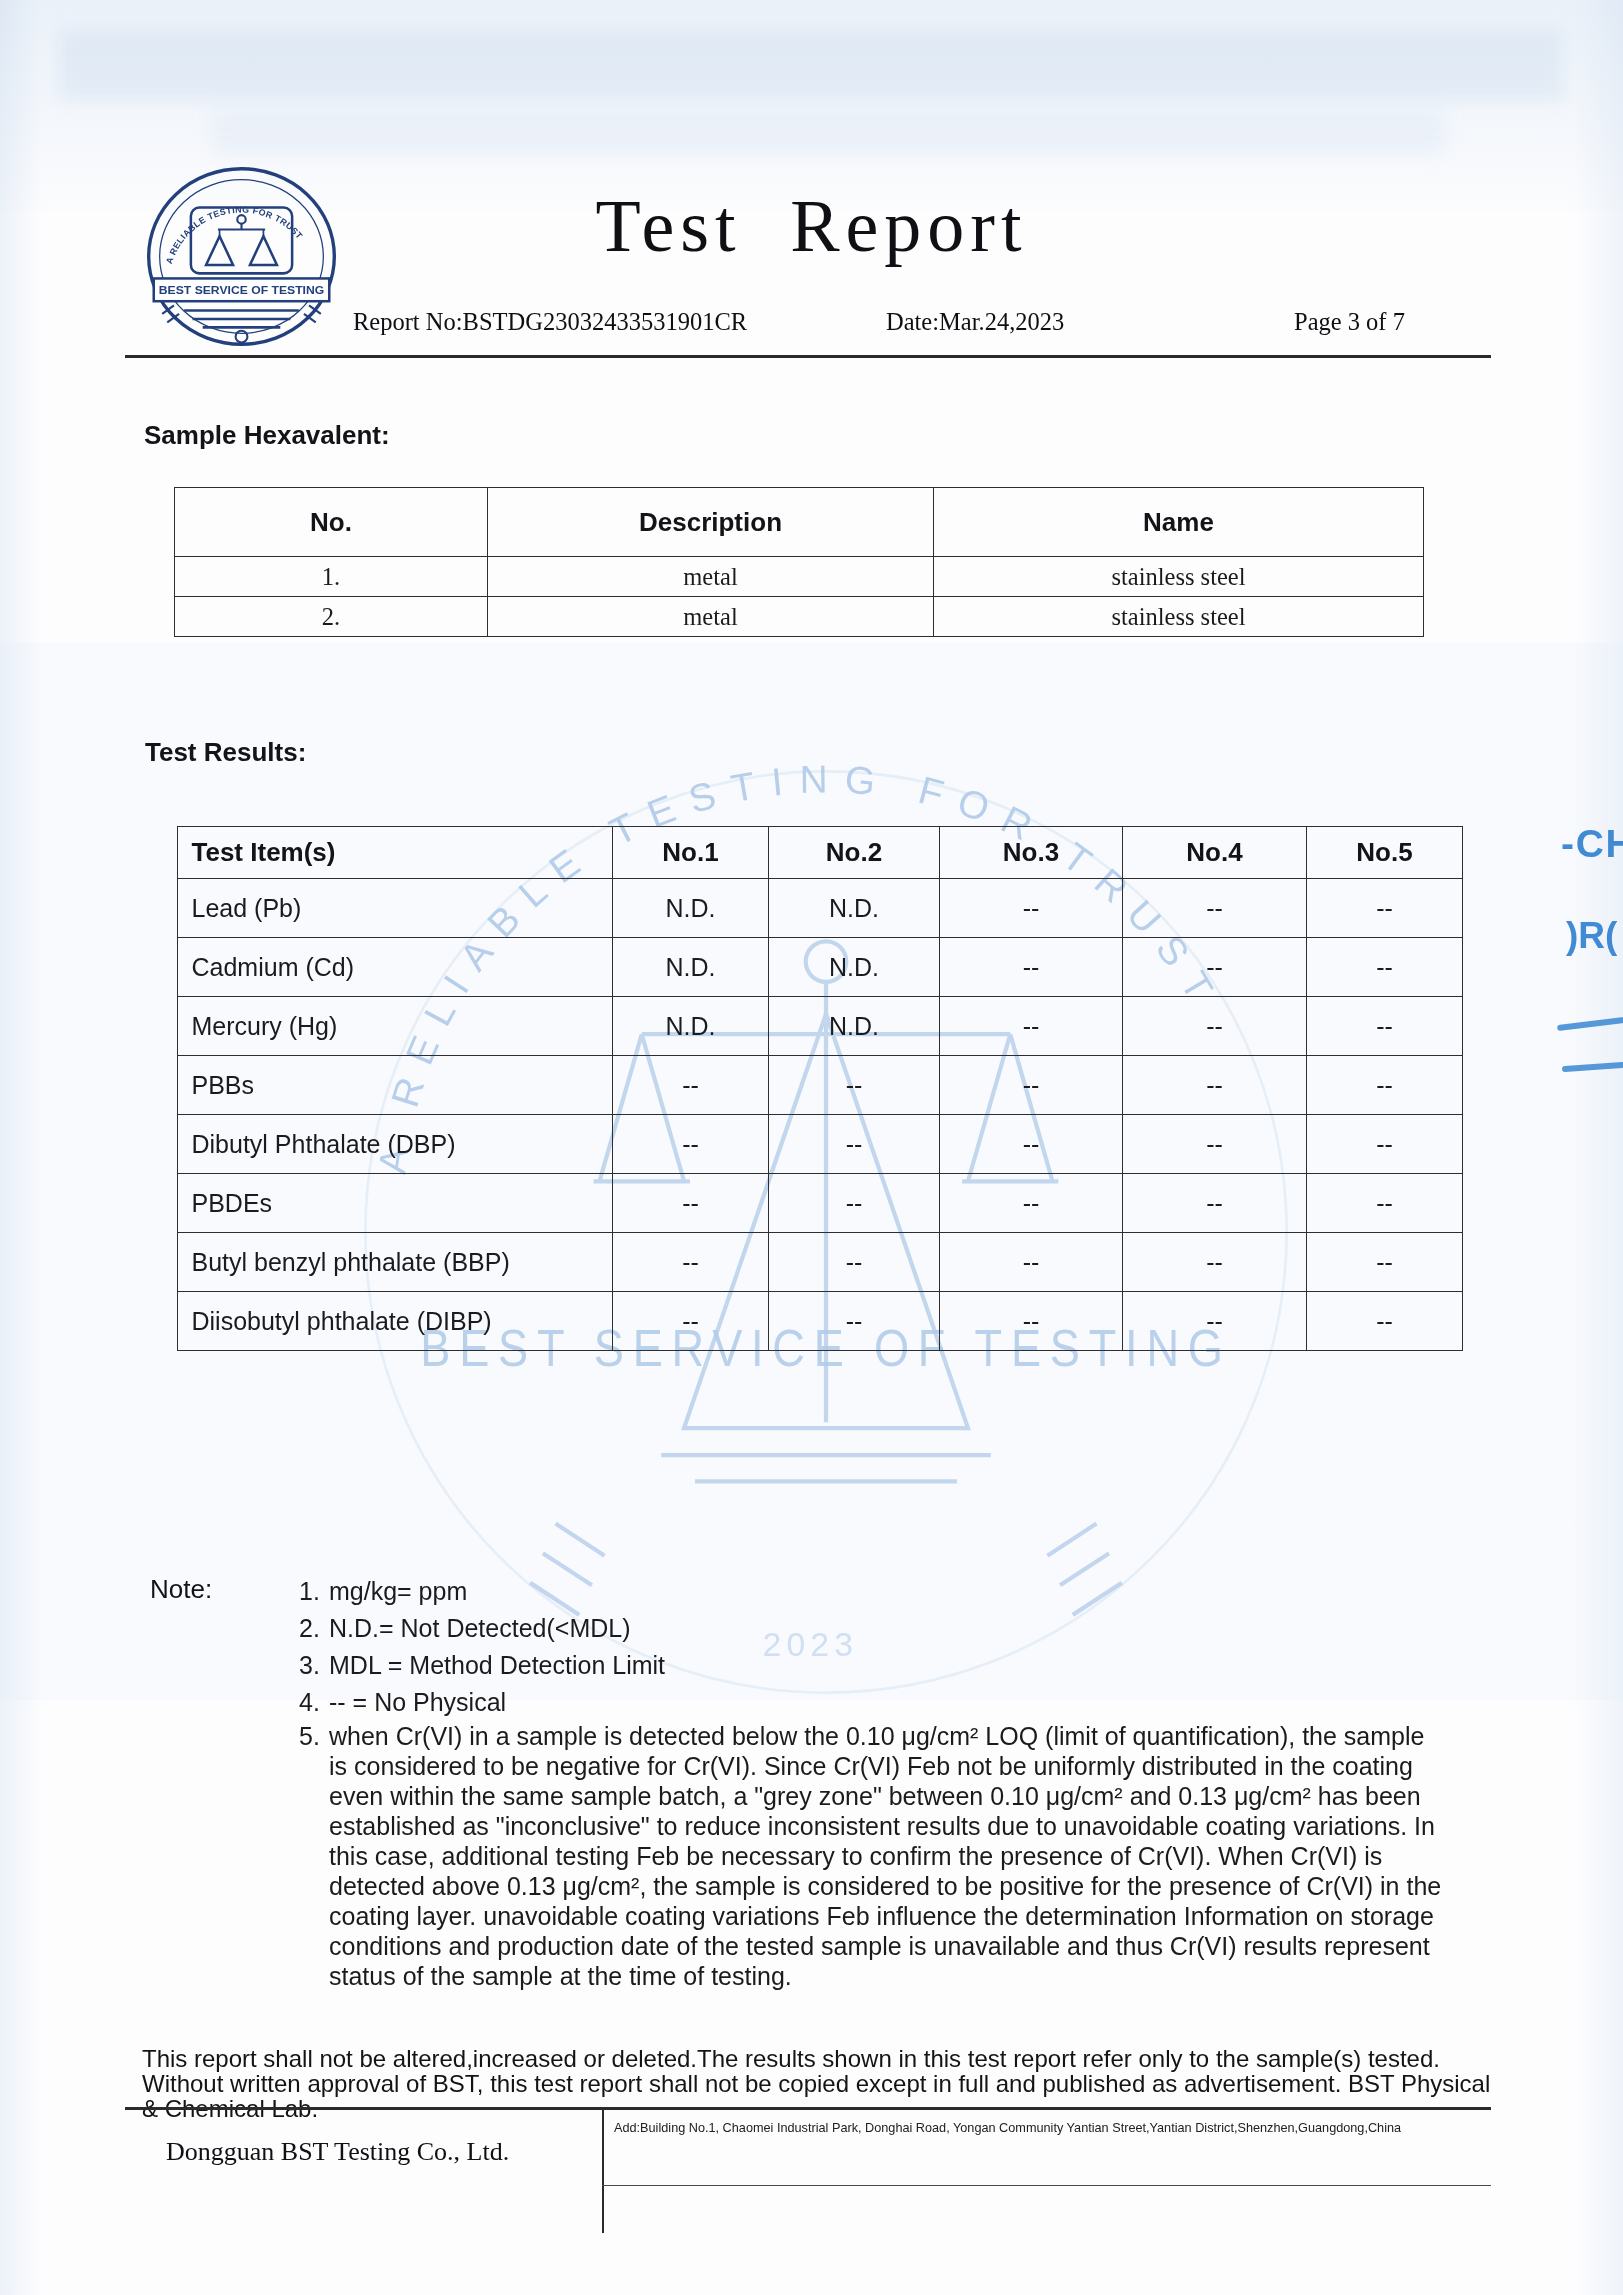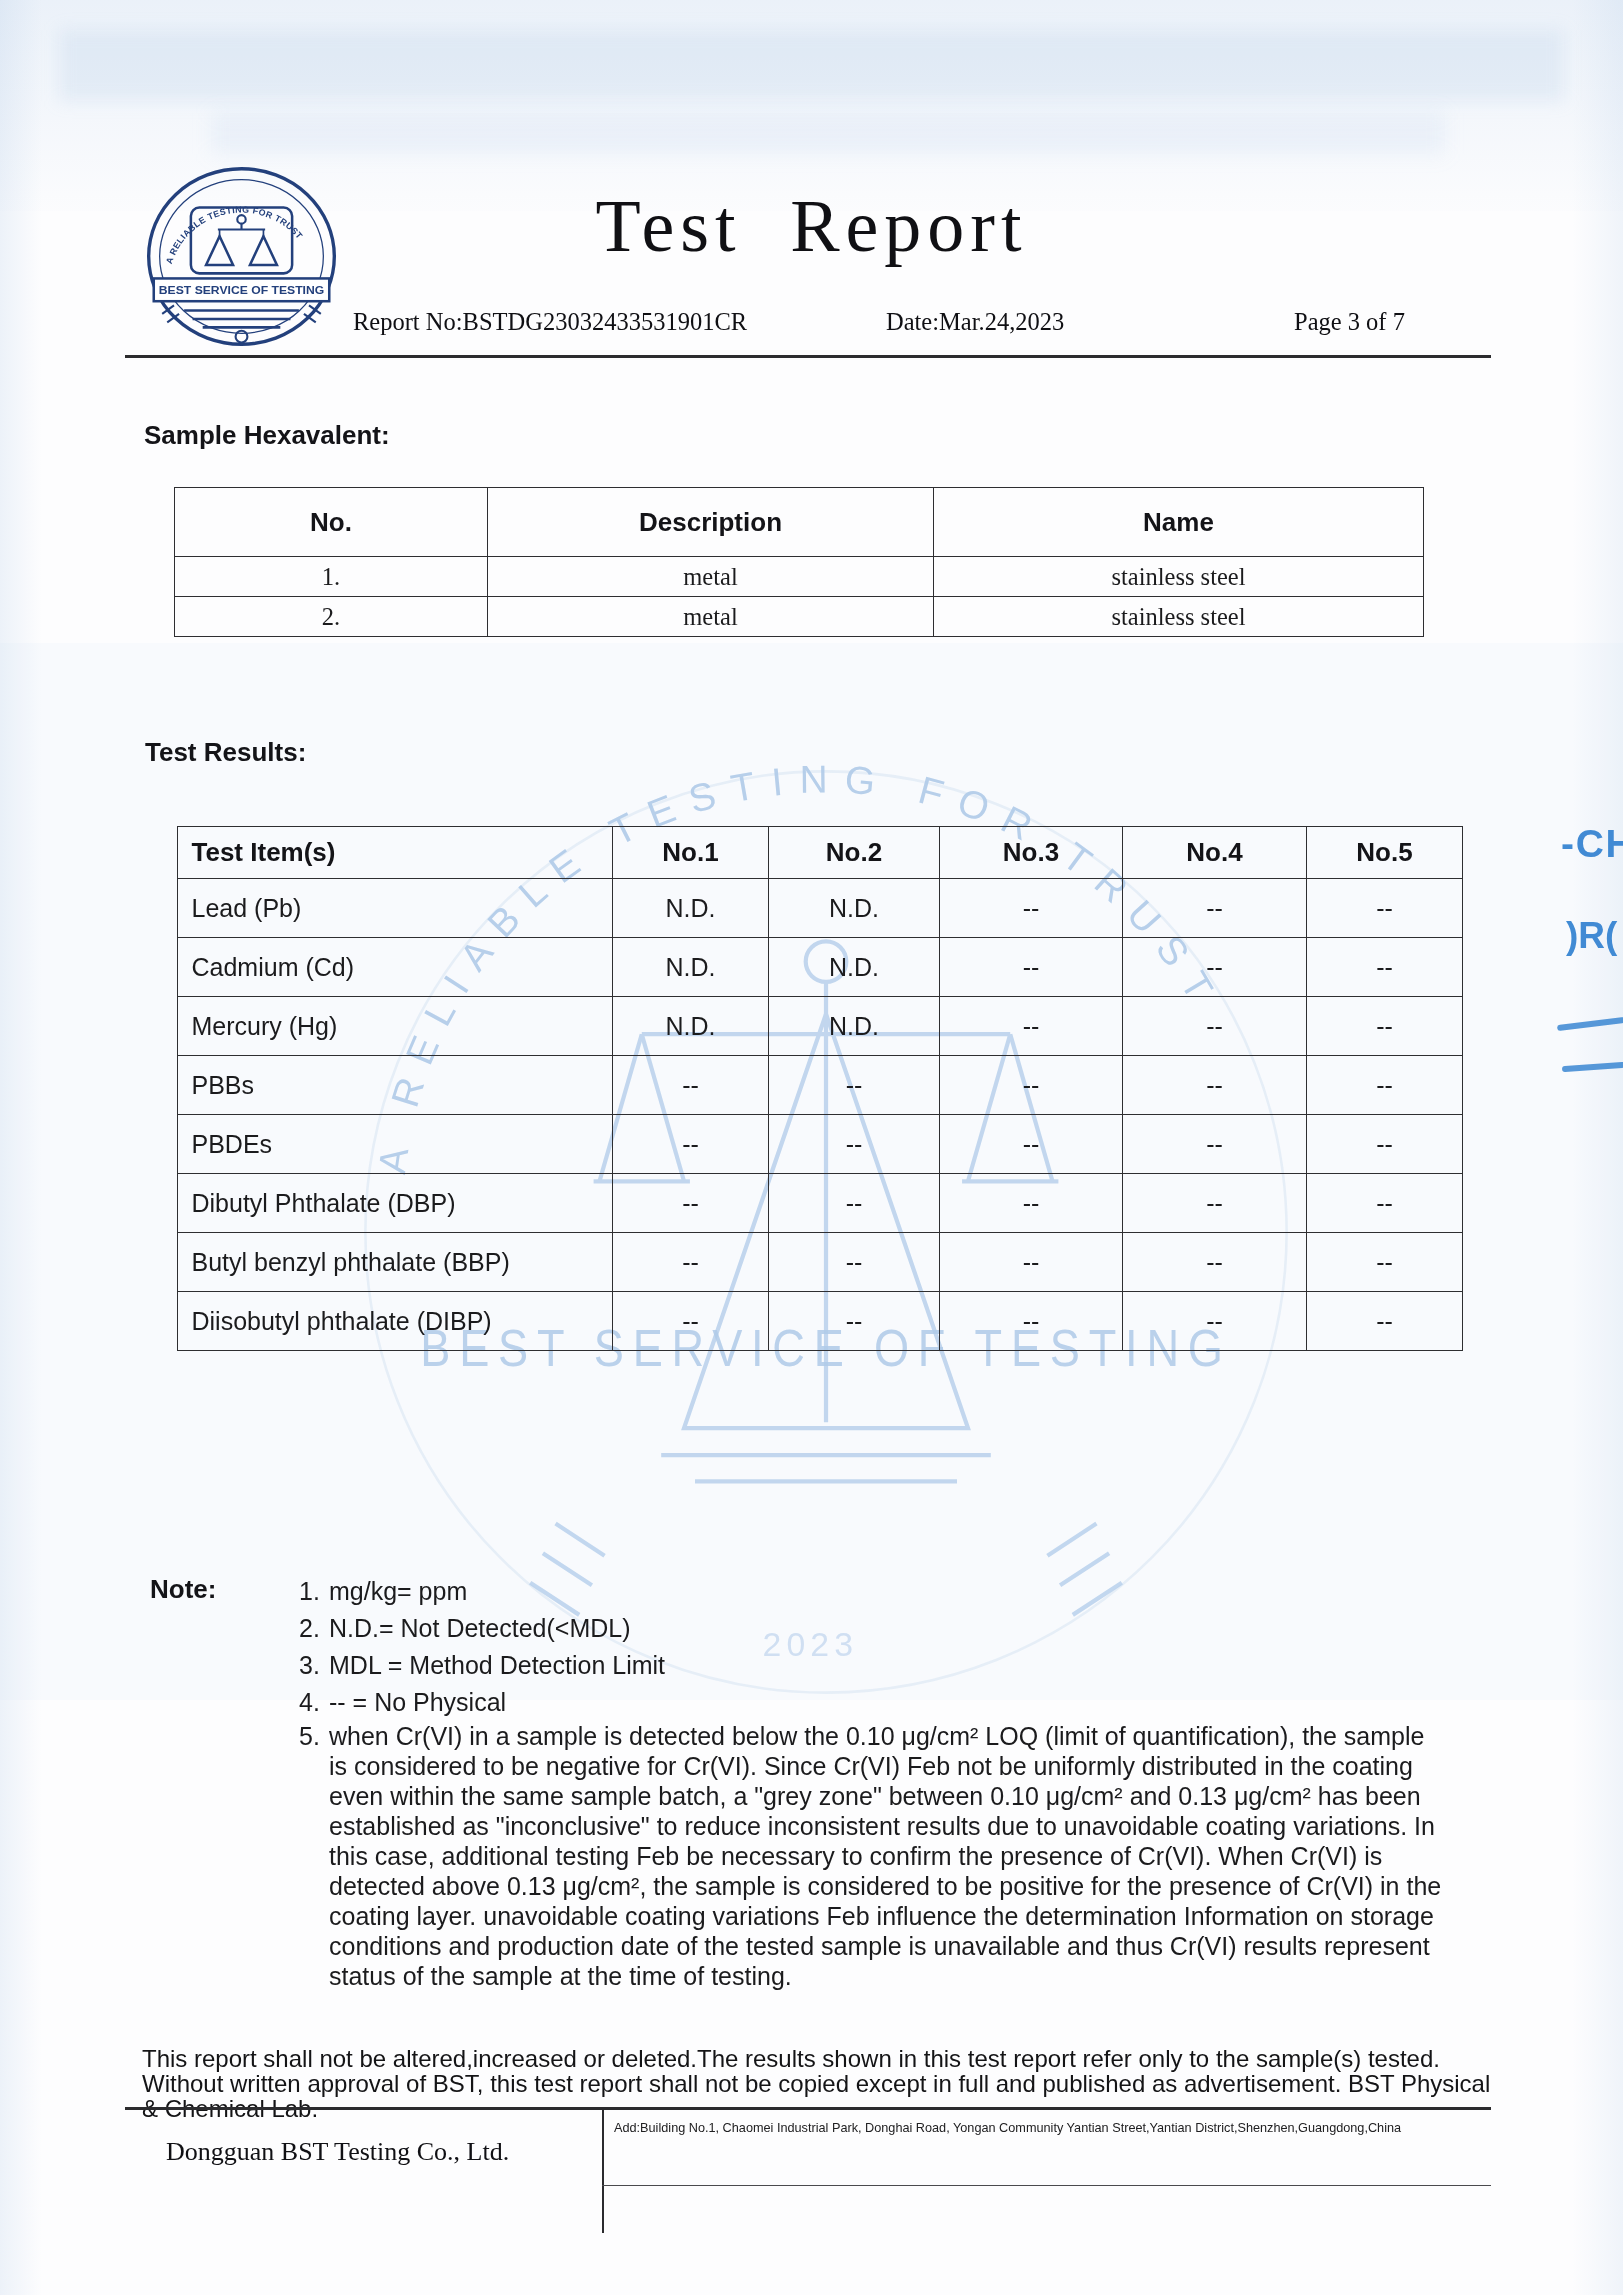--- a/index.html
+++ b/index.html
@@ -57,21 +57,21 @@
   
   .stamp-frag { position:absolute; color:#2e7fd0; font-weight:bold; opacity:0.9;
                 font-family:"Liberation Sans", sans-serif; white-space:nowrap; }
   .stamp-top  { left:1561px; top:822px; font-size:39px; letter-spacing:1.7px; }
   .stamp-mid  { left:1566px; top:915px; font-size:37px; }
   .stamp-stroke { position:absolute; background:#2e7fd0; opacity:0.8; border-radius:3.4px; }
   .stamp-s1 { left:1557px; top:1021px; width:68px; height:6px; transform:rotate(-7deg); }
   .stamp-s2 { left:1562px; top:1064px; width:63px; height:6px; transform:rotate(-4deg); }
 
   
-  .note-label { position:absolute; left:150px; top:1574px; font-size:26px; font-weight:bold; color:#141418; }
+  .note-label { position:absolute; left:150px; top:1574px; font-size:26px; font-weight:normal; color:#141418; }
   .note-items { position:absolute; left:299px; top:1573px; width:1146px; font-size:25px; color:#1b1b1d; }
   .note-row { display:flex; line-height:37px; }
   .note-row .num { flex:0 0 30px; }
   .note-row.long { line-height:30px; }
 
   
   .disclaimer { position:absolute; left:142px; top:2046px; width:1363px;
                 font-size:24px; line-height:25px; color:#141416; }
   .footer-rule { position:absolute; left:125px; top:2107px; width:1366px; height:2.5px; background:#2b2b2e; }
   .footer-company { position:absolute; left:166px; top:2137px;
@@ -237,29 +237,29 @@
       </tr>
       <tr>
         <td class="item">PBBs</td>
         <td>--</td>
         <td>--</td>
         <td>--</td>
         <td>--</td>
         <td>--</td>
       </tr>
       <tr>
+        <td class="item">Dibutyl Phthalate (DBP)</td>
+        <td>--</td>
+        <td>--</td>
+        <td>--</td>
+        <td>--</td>
+        <td>--</td>
+      </tr>
+      <tr>
         <td class="item">PBDEs</td>
-        <td>--</td>
-        <td>--</td>
-        <td>--</td>
-        <td>--</td>
-        <td>--</td>
-      </tr>
-      <tr>
-        <td class="item">Dibutyl Phthalate (DBP)</td>
         <td>--</td>
         <td>--</td>
         <td>--</td>
         <td>--</td>
         <td>--</td>
       </tr>
       <tr>
         <td class="item">Butyl benzyl phthalate (BBP)</td>
         <td>--</td>
         <td>--</td>

